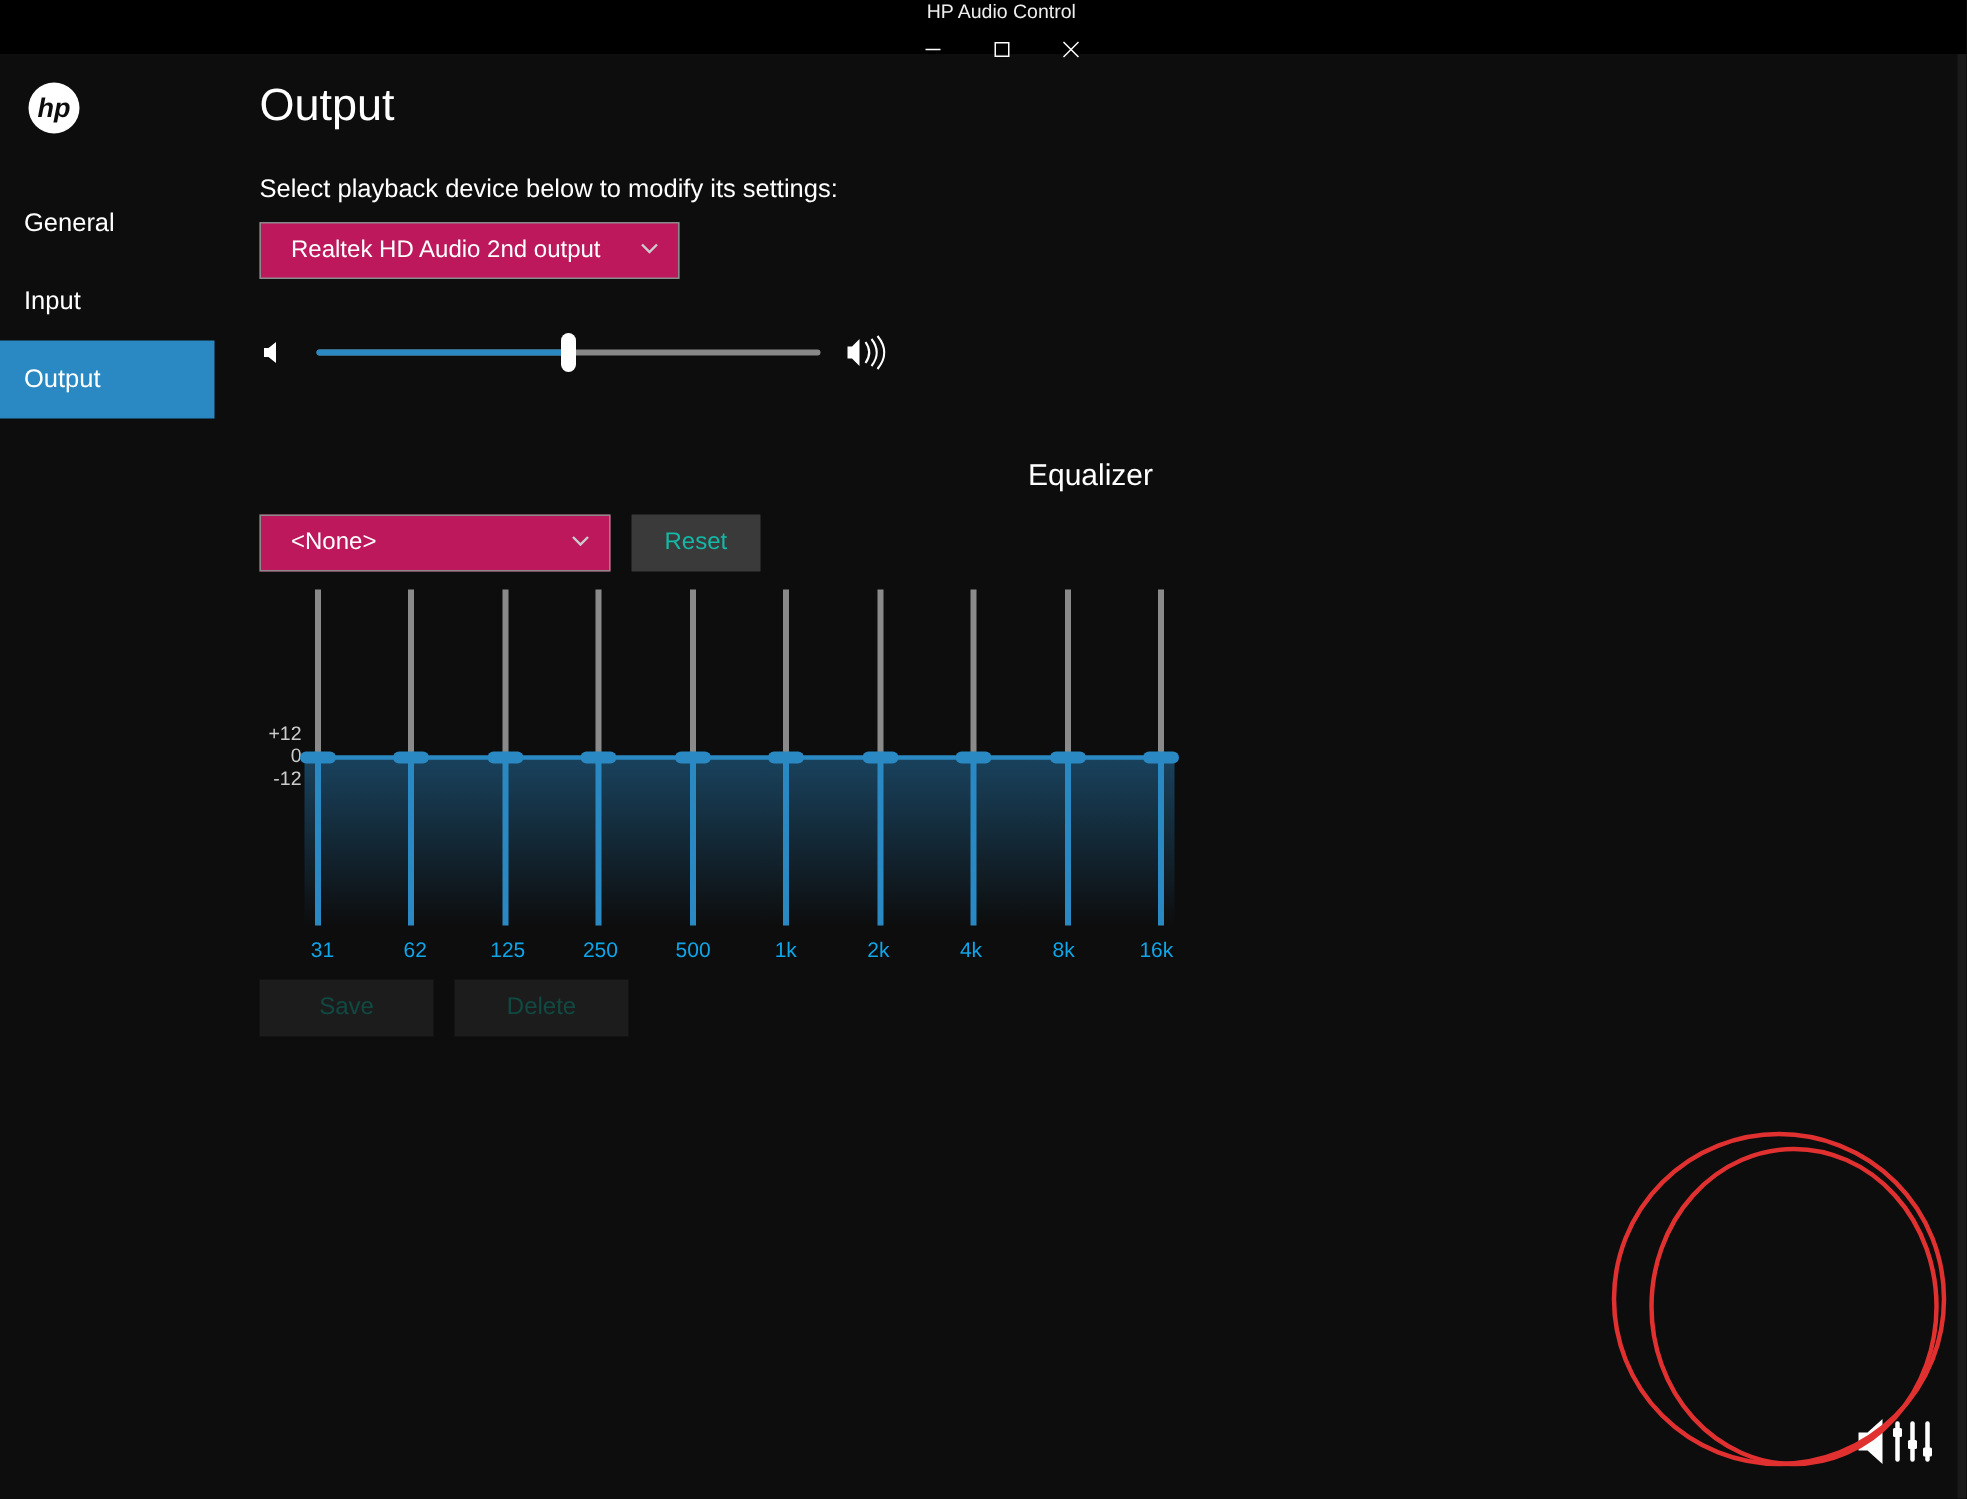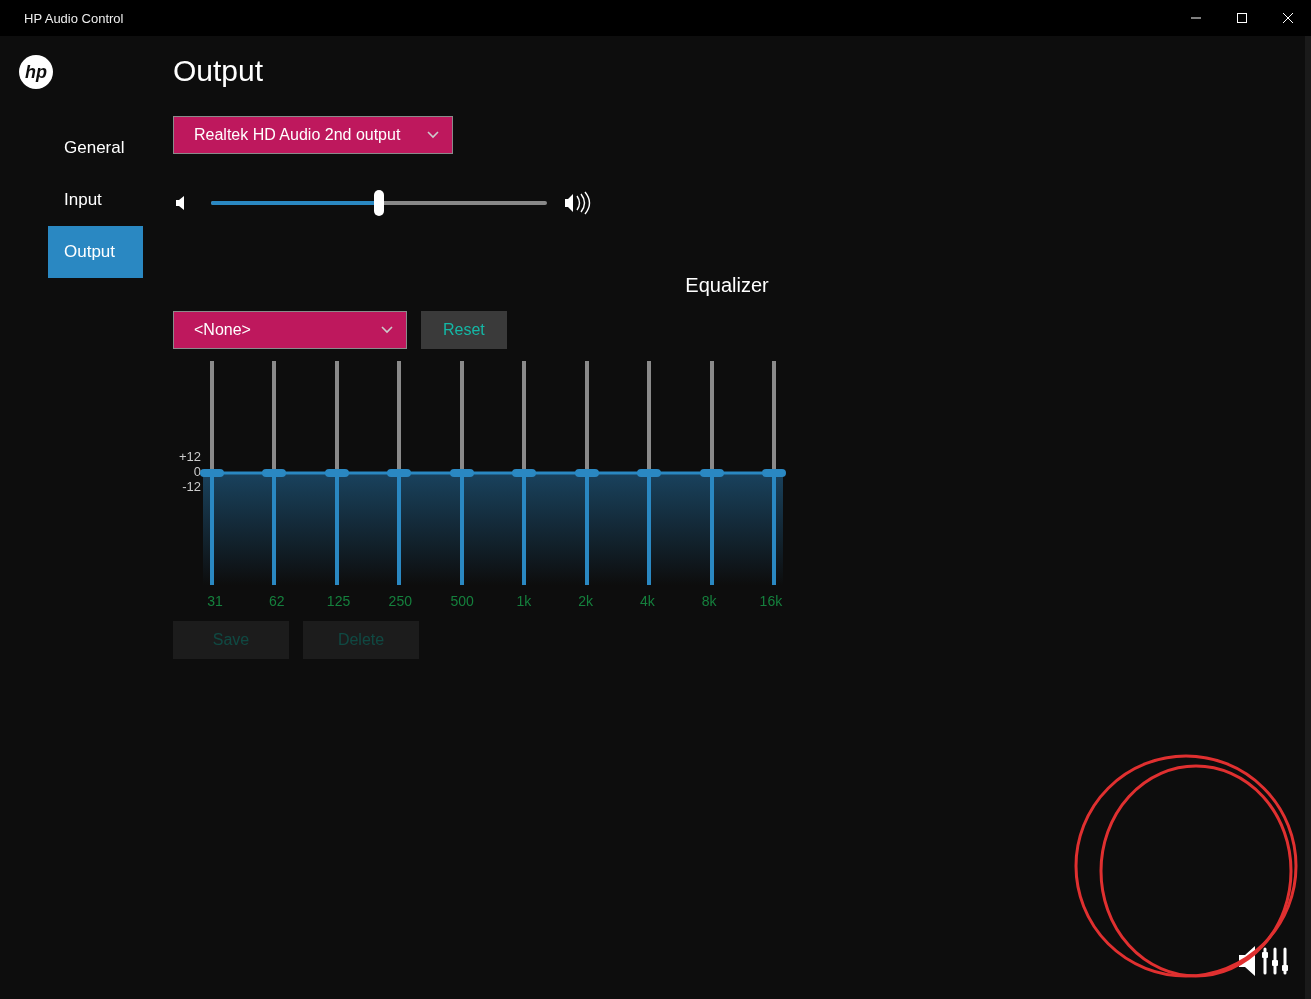--- a/index.html
+++ b/index.html
@@ -13,20 +13,21 @@
     position: relative;
     user-select: none;
   }
   .titlebar {
     height: 36px;
     background: #000;
     display: flex;
     align-items: center;
     justify-content: space-between;
     padding-left: 24px;
+    flex-direction: column;
   }
   .titlebar-title { font-size: 13px; color: #eee; }
   .titlebar-controls { display: flex; }
   .win-btn {
     width: 46px; height: 36px;
     display: flex; align-items: center; justify-content: center;
     color: #fff;
   }
   .win-btn svg { stroke: #fff; }
   .app-body {
@@ -35,21 +36,20 @@
     background: #0d0d0d;
   }
   .sidebar { width: 143px; padding-top: 18px; }
   .logo { margin-left: 18px; margin-bottom: 28px; }
   .nav-item {
     height: 52px;
     display: flex; align-items: center;
     padding-left: 16px;
     font-size: 17px;
     color: #fff;
-    margin-left: 48px;
   }
   .nav-item.active { background: #2a88c2; }
   .main {
     flex: 1;
     padding: 18px 30px 0 30px;
     position: relative;
   }
   .page-title { font-size: 30px; font-weight: 400; margin-bottom: 28px; }
   .subhead { font-size: 17px; margin-bottom: 12px; }
   .dropdown {
@@ -134,21 +134,21 @@
     position: relative;
   }
   .eq-thumb {
     position:absolute; left:50%; top:50%; transform:translate(-50%,-50%);
     width: 24px; height: 8px; border-radius: 4px;
     background: #2a88c2;
   }
   .eq-xlabels {
     display:flex; width:580px; justify-content:space-between;
     margin-left:30px; margin-top: 8px;
-    font-size: 14px; color:#15803d;
+    font-size: 14px; color:#0ea5e9;
   }
   .eq-xlabels span { width: 24px; text-align:center; }
   .eq-buttons { margin-top: 12px; display:flex; gap:14px; }
   .overlay-icon {
     position:absolute; right: 18px; bottom: 20px;
     display:flex; align-items:center; gap:6px;
   }
   .annotation {
     position:absolute; right: -10px; bottom: -12px;
     pointer-events:none;
@@ -192,20 +192,21 @@
       </svg>
     </div>
     <div class="nav-item">General</div>
     <div class="nav-item">Input</div>
     <div class="nav-item active">Output</div>
   </div>
 
   <div class="main">
     <h1 class="page-title">Output</h1>
 
+    <div class="subhead">Select playback device below to modify its settings:</div>
     <div class="dropdown">
       <span>Realtek HD Audio 2nd output</span>
       <span>
         <svg width="14" height="10">
             <polyline points="2,2 7,7 12,2" fill="none" stroke="#ccc" stroke-width="1.6"></polyline>
           </svg>
       </span>
     </div>
 
     <div class="volume-row">

